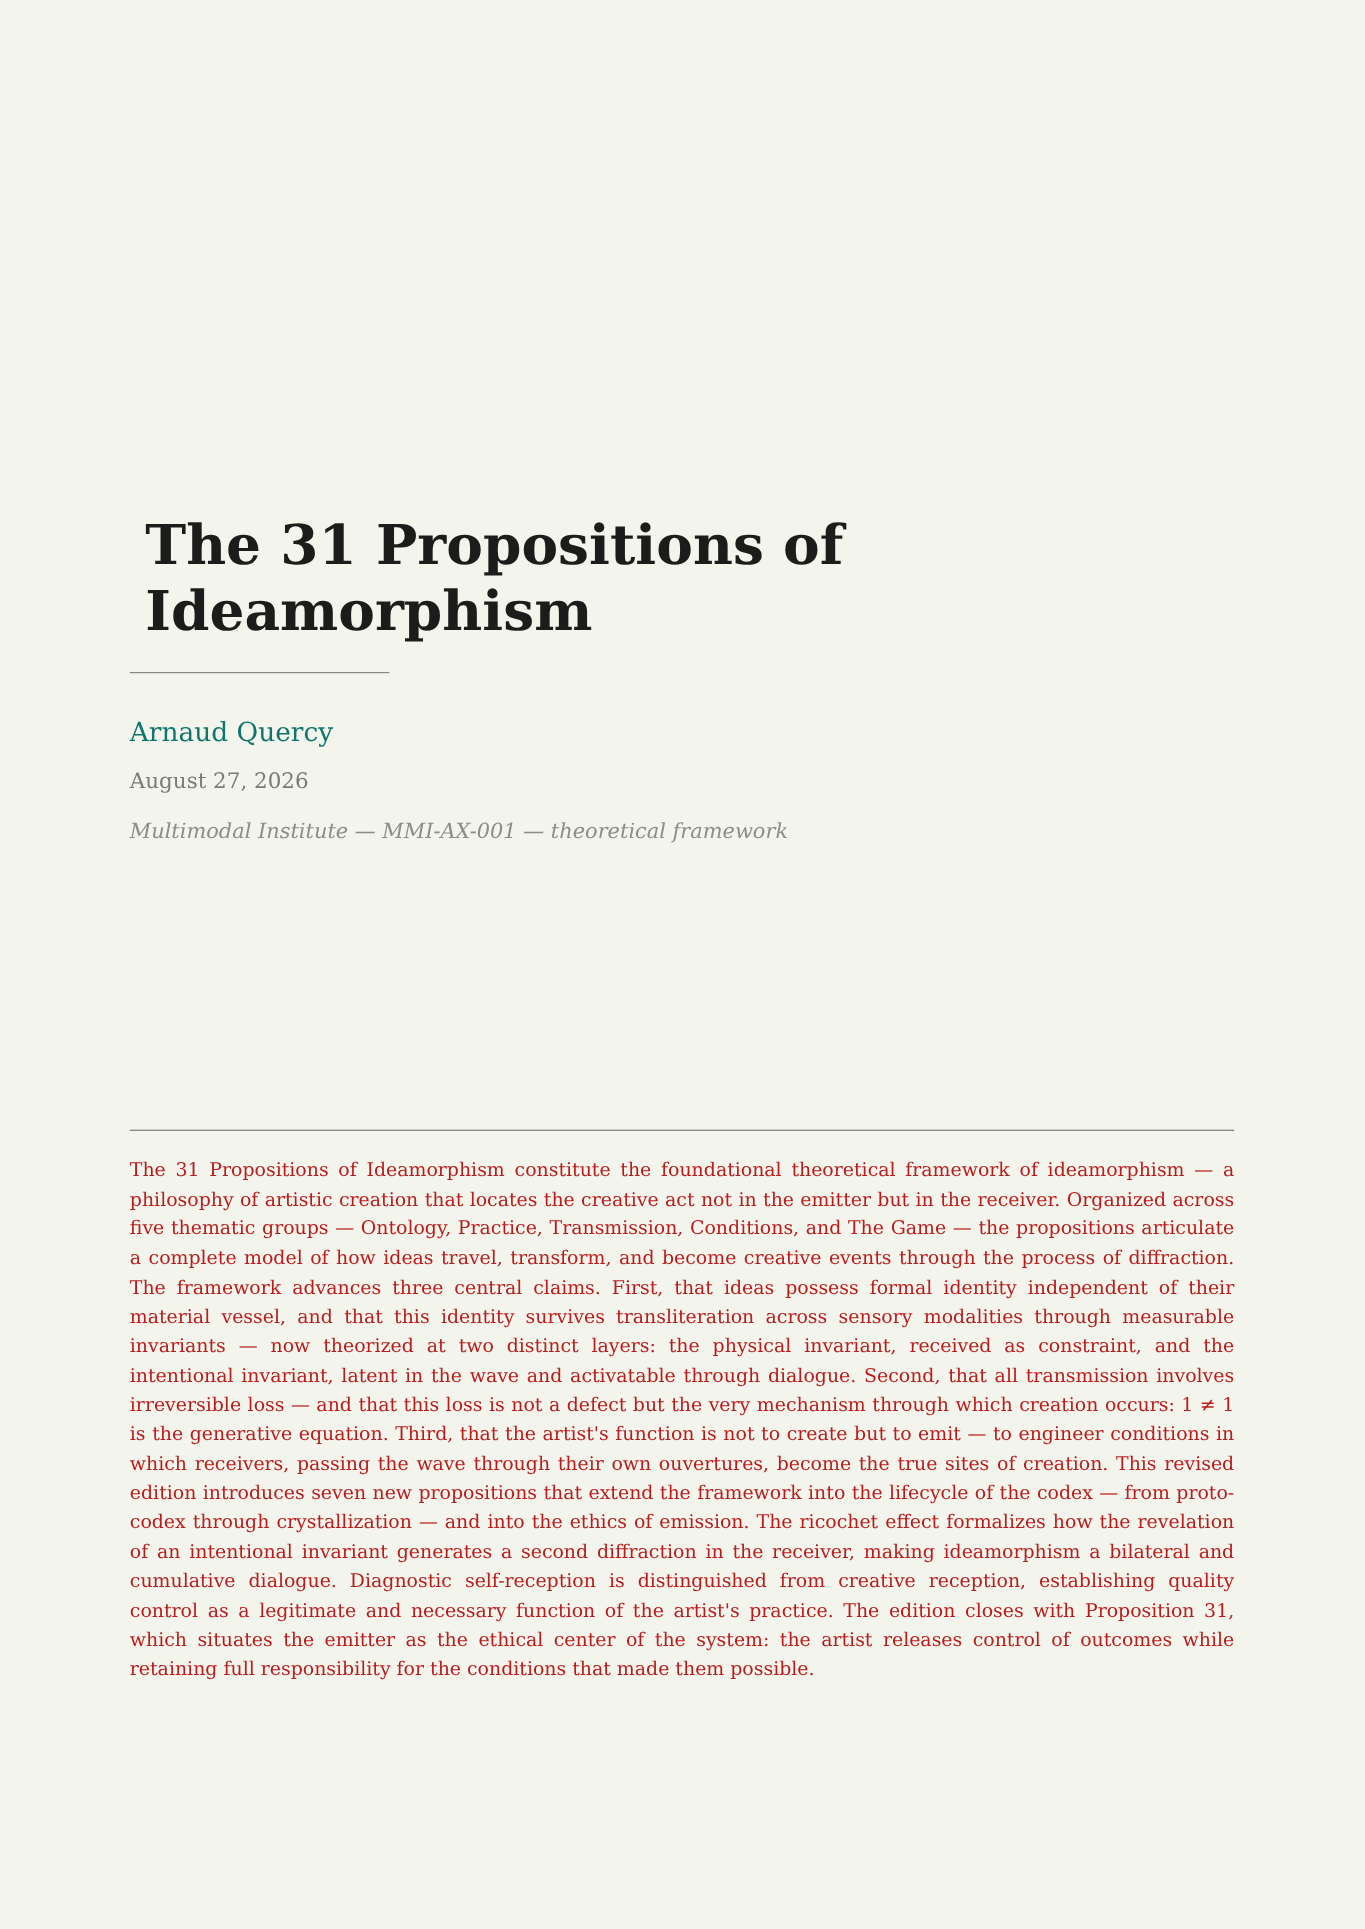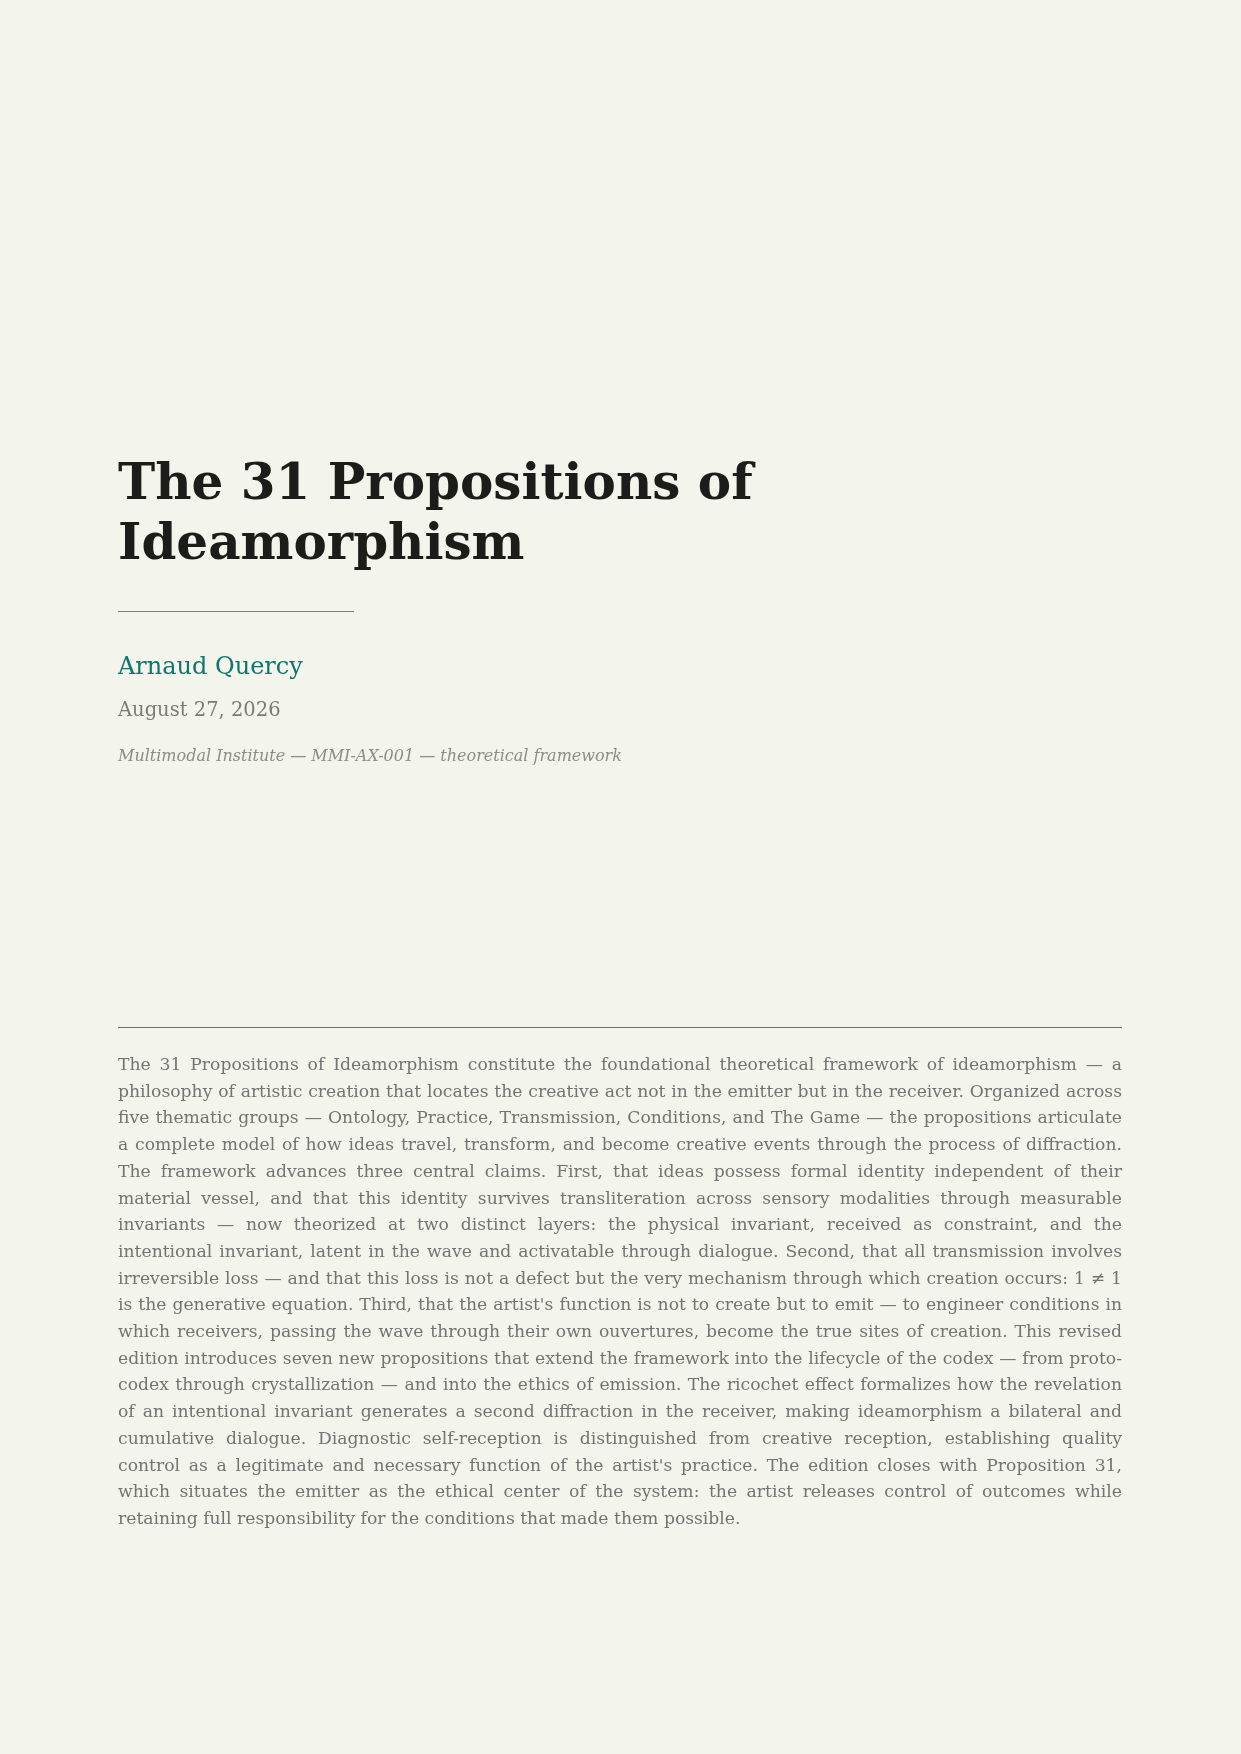--- a/index.html
+++ b/index.html
@@ -18,21 +18,21 @@
     position: absolute;
     left: 118px;
     top: 0;
     width: 1004px;
   }
   .title {
     position: absolute;
     top: 452px;
     left: 0;
     width: 900px;
-    margin: 0;
+    margin: 14px;
     font-size: 50px;
     line-height: 60px;
     font-weight: bold;
     color: #1c1c1a;
     letter-spacing: 0px;
   }
   .short-rule {
     position: absolute;
     top: 611px;
     left: 0;
@@ -53,42 +53,42 @@
     top: 697px;
     left: 0;
     font-size: 19.5px;
     line-height: 26px;
     color: #7a7b76;
   }
   .affiliation {
     position: absolute;
     top: 744px;
     left: 0;
-    font-size: 16px;
+    font-size: 19px;
     line-height: 24px;
     font-style: italic;
     color: #8c8d88;
   }
   .long-rule {
     position: absolute;
     top: 1027px;
     left: 0;
     width: 1004px;
     height: 0;
     border-top: 1.5px solid #6e706a;
   }
   .abstract {
     position: absolute;
     top: 1051px;
     left: 0;
     width: 1004px;
     margin: 0;
     font-size: 17.2px;
     line-height: 26.7px;
-    color: #737373;
+    color: #b91c1c;
     text-align: justify;
     hyphens: auto;
   }
 </style>
 </head>
 <body>
 
 <div class="page">
   <h1 class="title">The 31 Propositions of Ideamorphism</h1>
   <div class="short-rule"></div>

